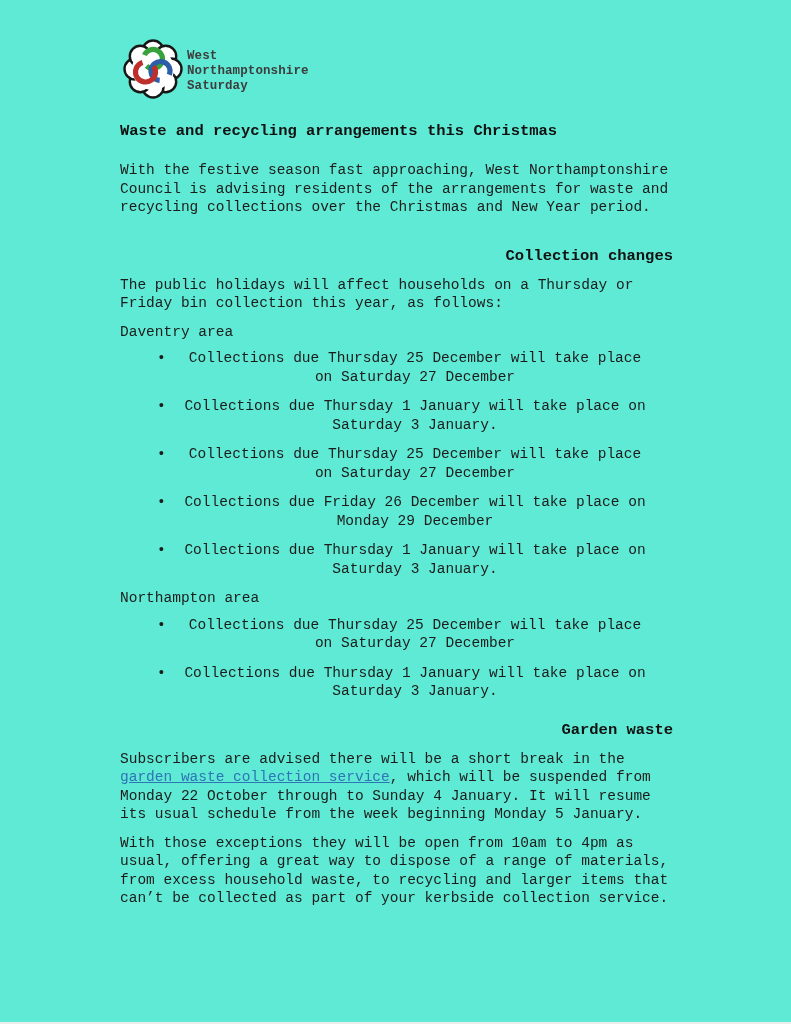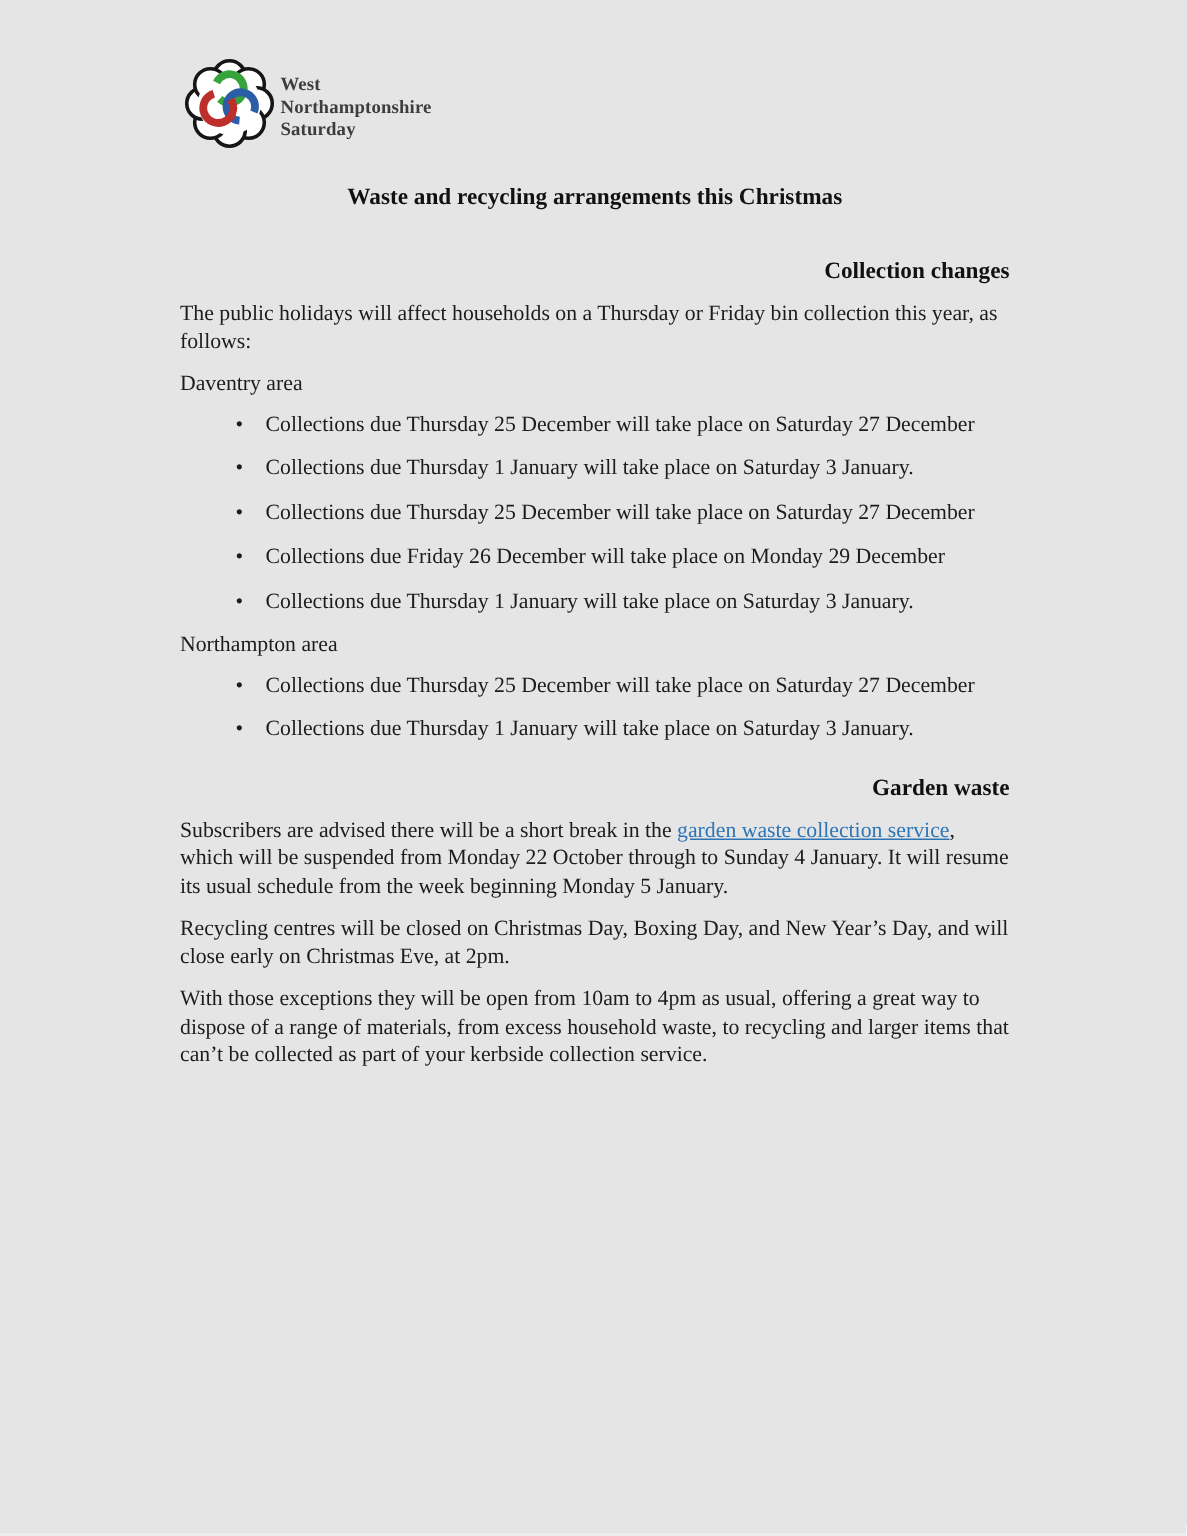--- a/index.html
+++ b/index.html
@@ -2,22 +2,22 @@
 <html><head>
 <meta charset="utf-8">
 <style>
   * { margin: 0; padding: 0; box-sizing: border-box; }
   html, body { background: #ffffff; }
   .page {
     position: relative;
     width: 791px;
     height: 1024px;
     margin: 0 auto;
-    background: #e5e5e5;
-    font-family: Liberation Serif, serif;
+    background: #5eead4;
+    font-family: Liberation Mono, monospace;
     color: #1c1c1c;
     overflow: hidden;
   }
   .content {
     padding: 40px 118px 0 120px;
   }
   
   .logo-row {
     display: flex;
     align-items: center;
@@ -33,21 +33,20 @@
     color: #3d3d3d;
     letter-spacing: 0.1px;
   }
   
   h1 {
     margin-top: 20px;
     margin-bottom: 20px;
     font-size: 15.5px;
     line-height: 19px;
     color: #111111;
-    text-align: center;
   }
   h2 {
     margin-top: 30px;
     margin-bottom: 10px;
     font-size: 15.5px;
     line-height: 19px;
     color: #111111;
     text-align: right;
   }
   h2.big-gap { margin-top: 20px; }
@@ -64,20 +63,21 @@
     list-style: none;
     margin: 0 0 4px 0;
     padding-left: 57px;
   }
   ul.collection-list li {
     position: relative;
     font-size: 14.5px;
     line-height: 18.5px;
     margin-bottom: 11px;
     padding-right: 20px;
+    text-align: center;
   }
   ul.collection-list li::before {
     content: "•";
     position: absolute;
     left: -20px;
     top: 0;
     font-size: 14.5px;
     color: #1c1c1c;
   }
   a.doc-link {
@@ -120,20 +120,21 @@
         </svg>
       </span>
       <div class="logo-text">
         <div>West</div>
         <div>Northamptonshire</div>
         <div>Saturday</div>
       </div>
     </div>
 
     <h1>Waste and recycling arrangements this Christmas</h1>
+    <p>With the festive season fast approaching, West Northamptonshire Council is advising residents of the arrangements for waste and recycling collections over the Christmas and New Year period.</p>
 
     <h2>Collection changes</h2>
     <p>The public holidays will affect households on a Thursday or Friday bin collection this year, as follows:</p>
 
     <p class="area-name">Daventry area</p>
     <ul class="collection-list">
       <li>Collections due Thursday 25 December will take place on Saturday 27 December</li>
       <li>Collections due Thursday 1 January will take place on Saturday 3 January.</li>
     </ul>
 
@@ -145,18 +146,17 @@
 
     <p class="area-name">Northampton area</p>
     <ul class="collection-list">
       <li>Collections due Thursday 25 December will take place on Saturday 27 December</li>
       <li>Collections due Thursday 1 January will take place on Saturday 3 January.</li>
     </ul>
 
     <h2 class="big-gap">Garden waste</h2>
     <p><span>Subscribers are advised there will be a short break in the </span><a class="doc-link">garden waste collection service</a><span>, which will be suspended from Monday 22 October through to Sunday 4 January. It will resume its usual schedule from the week beginning Monday 5 January.</span></p>
 
-    <p>Recycling centres will be closed on Christmas Day, Boxing Day, and New Year’s Day, and will close early on Christmas Eve, at 2pm.</p>
     <p>With those exceptions they will be open from 10am to 4pm as usual, offering a great way to dispose of a range of materials, from excess household waste, to recycling and larger items that can’t be collected as part of your kerbside collection service.</p>
 
   </div>
   <div class="page-bottom-edge"></div>
 </div>
 
 </body></html>

